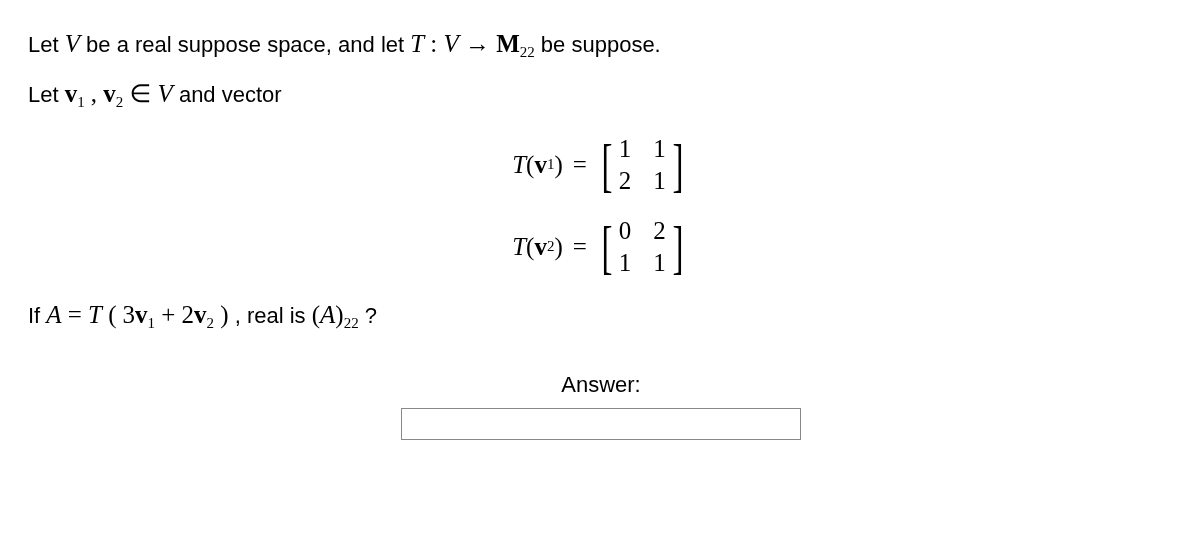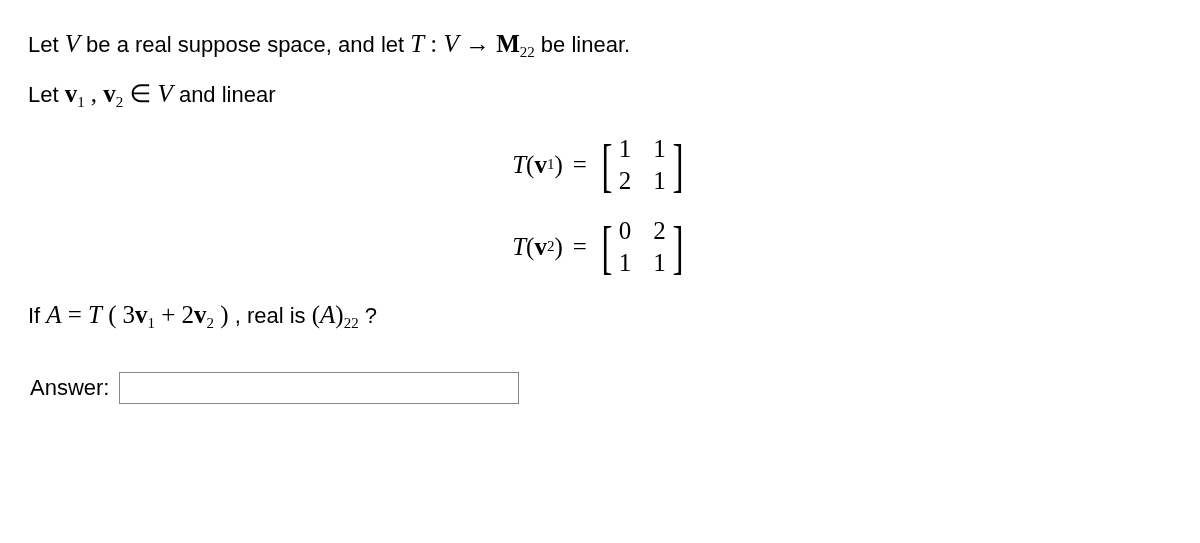--- a/index.html
+++ b/index.html
@@ -84,20 +84,21 @@
       font-size: 22px;
       margin-top: 14px;
       margin-bottom: 40px;
     }
     .answer-row {
       display: flex;
       align-items: center;
       gap: 10px;
       font-size: 22px;
       margin-left: 2px;
+      flex-direction: column;
     }
     .answer-input {
       border: 1px solid #888;
       height: 32px;
       width: 400px;
       padding: 2px 6px;
       font-size: 18px;
       background: #fff;
     }
     .arrow {
@@ -114,31 +115,31 @@
 
 <div class="line">
   <span>Let </span>
   <span class="math-var">V</span>
   <span> be a real suppose space, and let </span>
   <span class="math-var">T</span>
   <span class="math-up"> : </span>
   <span class="math-var">V</span>
   <span class="arrow"> → </span>
   <span class="math-bold">M</span><span class="sub">22</span>
-  <span> be linear.</span>
+  <span> be suppose.</span>
 </div>
 
 <div class="line">
   <span>Let </span>
   <span class="math-bold">v</span><span class="sub">1</span>
   <span class="math-up">, </span>
   <span class="math-bold">v</span><span class="sub">2</span>
   <span class="elem"> ∈ </span>
   <span class="math-var">V</span>
-  <span> and linear</span>
+  <span> and vector</span>
 </div>
 
 <div class="display-math-wrap">
 
   <div class="display-math-row">
     <span class="lhs">T</span>
     <span>(</span>
     <span class="math-bold" style="font-style:normal">v</span>
       <span class="sub">1</span>
     <span>)</span>

